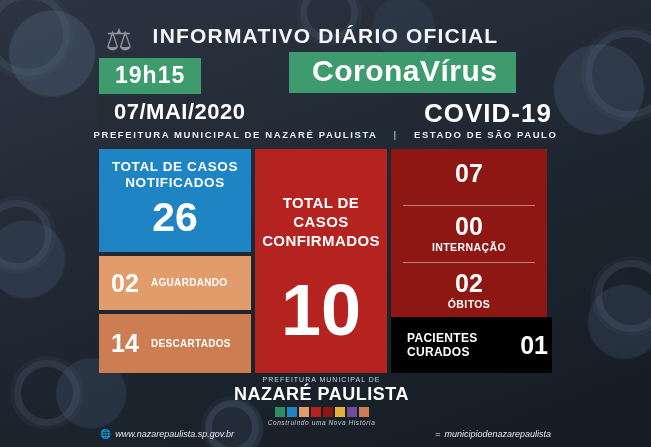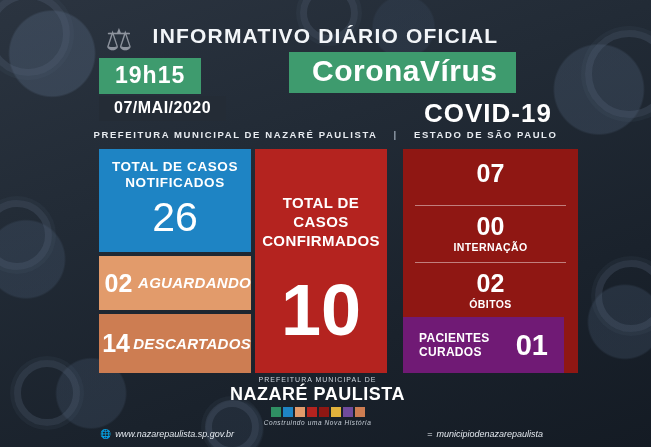--- a/index.html
+++ b/index.html
@@ -80,21 +80,21 @@
     font-weight: bold;
     letter-spacing: 1px;
     padding: 4px 16px 5px 16px;
   }
   .tag-data {
     position: absolute;
     left: 99px;
     top: 96px;
     background: #242c36;
     color: #ffffff;
-    font-size: 16px;
+    font-size: 22px;
     font-weight: bold;
     letter-spacing: 0.5px;
     padding: 3px 15px 4px 15px;
   }
   .tag-corona {
     position: absolute;
     left: 289px;
     top: 52px;
     background: #3e9b6e;
     color: #ffffff;
@@ -152,21 +152,21 @@
   }
   .card-notificados .lbl {
     padding-top: 10px;
     font-size: 13.5px;
     font-weight: bold;
     letter-spacing: 0.6px;
     line-height: 16px;
   }
   .card-notificados .num {
     font-size: 41px;
-    font-weight: normal;
+    font-weight: bold;
     line-height: 48px;
     margin-top: 2px;
   }
   .card-aguardando {
     position: absolute;
     left: 0; top: 107px;
     width: 152px; height: 54px;
     background: #e29b6b;
     color: #ffffff;
     display: flex;
@@ -181,25 +181,24 @@
     display: flex;
     align-items: center;
   }
   .mini-num {
     width: 52px;
     text-align: center;
     font-size: 25px;
     font-weight: bold;
   }
   .mini-lbl {
-    font-size: 15px;
+    font-size: 10px;
     font-weight: bold;
     line-height: 14px;
     letter-spacing: 0.3px;
-    font-style: italic;
   }
 
   .col-mid {
     position: absolute;
     left: 156px; top: 0;
     width: 132px; height: 224px;
     background: #b4231f;
     color: #ffffff;
     text-align: center;
   }
@@ -212,22 +211,22 @@
   }
   .col-mid .num {
     font-size: 72px;
     font-weight: bold;
     line-height: 76px;
     margin-top: 22px;
   }
 
   .col-right {
     position: absolute;
-    left: 304px; top: 0;
-    width: 175px; height: 224px;
+    left: 292px; top: 0;
+    width: 156px; height: 224px;
     background: #8f1713;
     color: #ffffff;
   }
   .rrow {
     position: relative;
     height: 56px;
     text-align: center;
     border-bottom: 1px solid rgba(255,255,255,0.45);
     margin: 0 12px;
   }
@@ -241,43 +240,43 @@
   .rrow .lbl {
     font-size: 10.5px;
     font-weight: bold;
     letter-spacing: 0.4px;
     line-height: 12px;
   }
   .curados {
     position: absolute;
     left: 0; bottom: 0;
     width: 161px; height: 56px;
-    background: #701a75;
+    background: #000000;
     display: flex;
     align-items: center;
   }
   .curados .lbl {
     flex: 1;
     text-align: left;
     padding-left: 16px;
     font-size: 12px;
     font-weight: bold;
     line-height: 14px;
     letter-spacing: 0.3px;
   }
   .curados .num {
-    font-size: 29px;
-    font-weight: bold;
-    padding-right: 16px;
+    font-size: 25px;
+    font-weight: bold;
+    padding-right: 4px;
   }
 
   
   .footer {
     position: absolute;
-    left: 0; right: 16px;
+    left: 0; right: 8px;
     top: 376px;
     height: 71px;
     text-align: center;
     color: #ffffff;
   }
   .foot-pref {
     font-size: 7px;
     letter-spacing: 1px;
     color: #cfd6de;
     margin-bottom: 1px;

